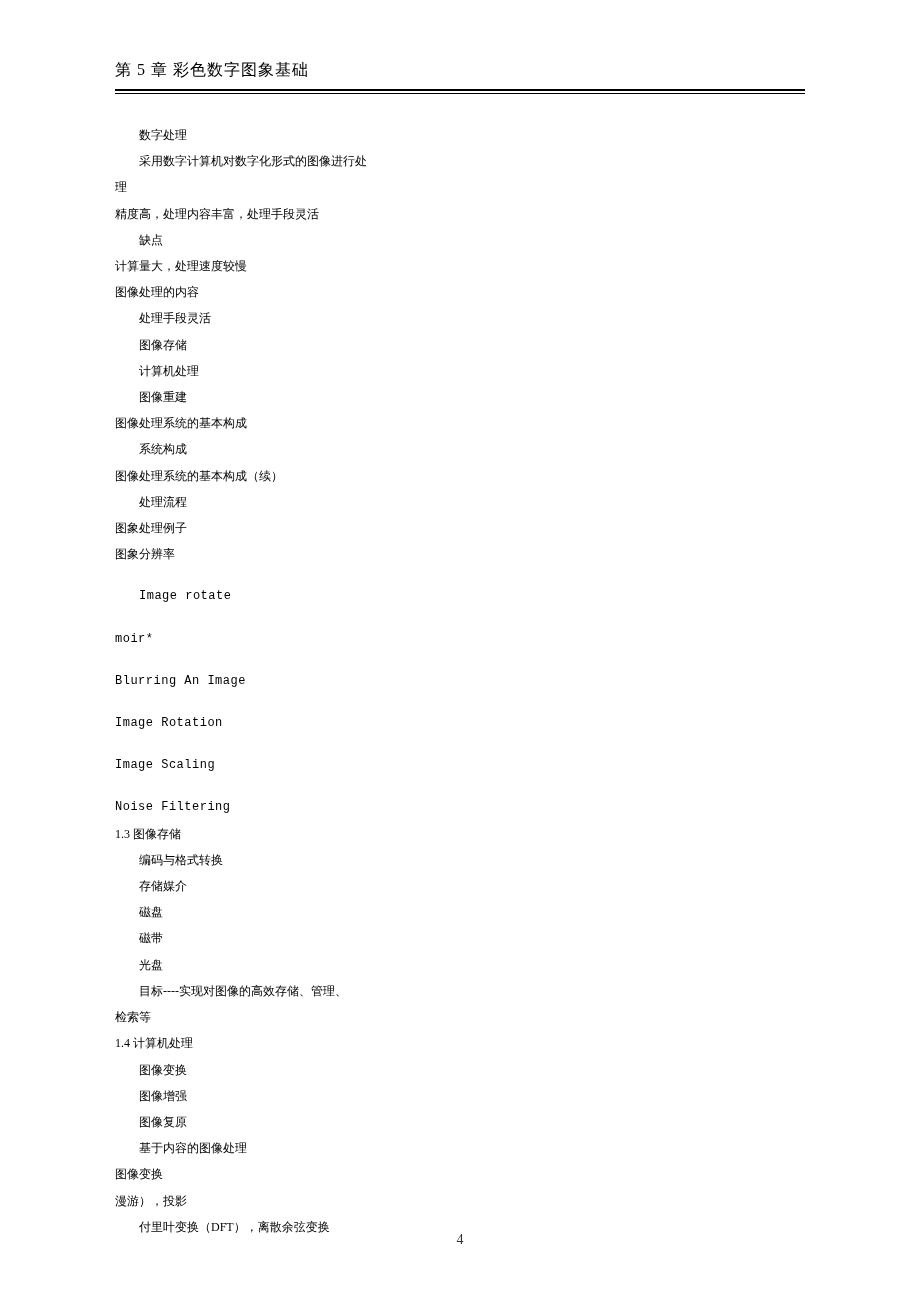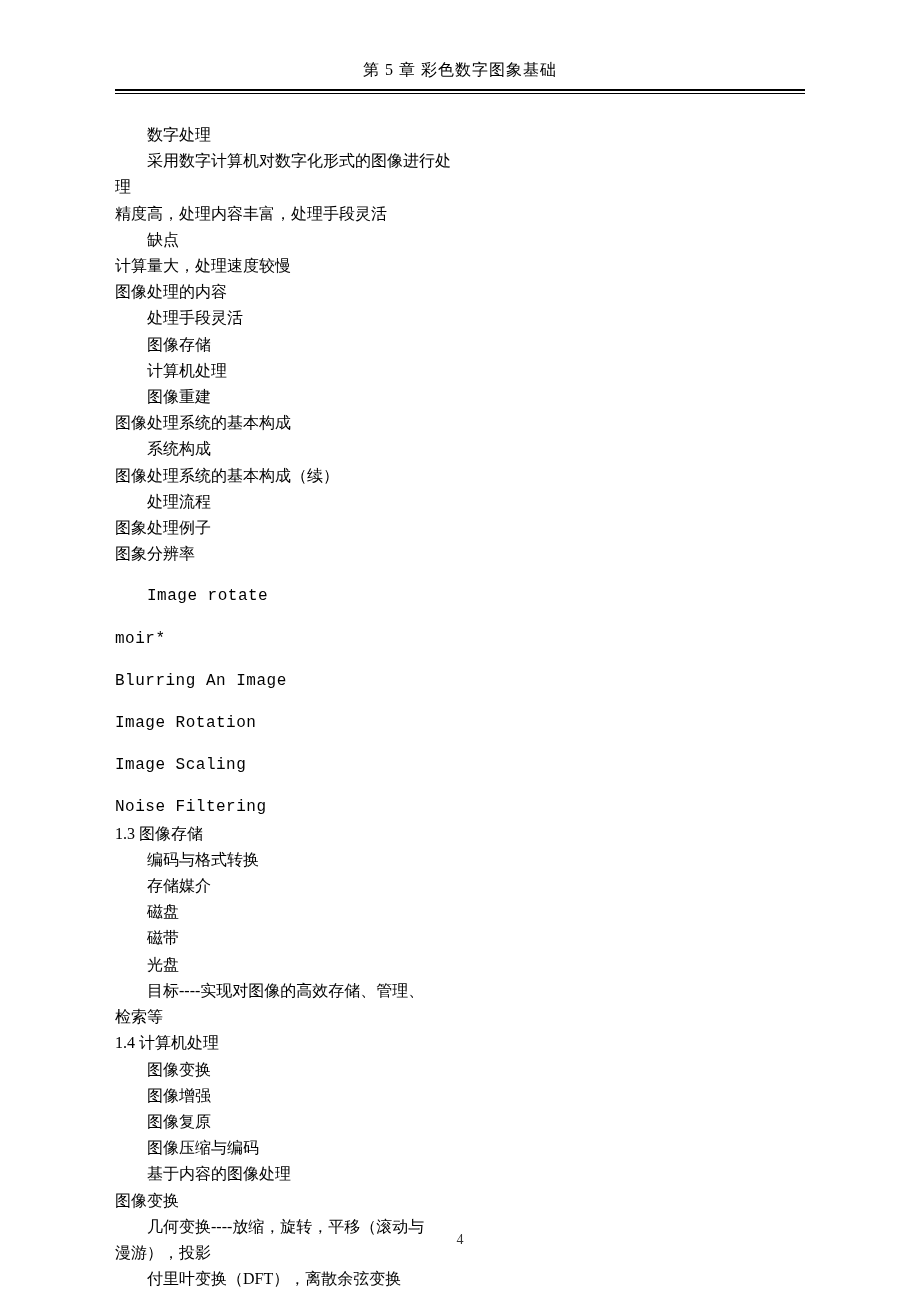--- a/index.html
+++ b/index.html
@@ -8,38 +8,37 @@
     width: 920px;
     height: 1302px;
     font-family: "SimSun", "宋体", serif;
     color: #000;
     position: relative;
   }
   .page {
     padding: 60px 115px 0 115px;
   }
   .header {
-    text-align: center;
     font-size: 16px;
     letter-spacing: 1px;
     padding-bottom: 6px;
   }
   .rule-thick {
     border: none;
     border-top: 2px solid #000;
     margin-top: 2px;
   }
   .rule-thin {
     border: none;
     border-top: 1px solid #000;
     margin-top: 2px;
     margin-bottom: 28px;
   }
   .content {
-    font-size: 16px;
+    font-size: 12px;
     line-height: 26.2px;
   }
   .line { white-space: pre; }
   .indent { padding-left: 2em; }
   .mono { font-family: "Courier New", monospace; letter-spacing: 0.5px; margin-top: 16px; }
   .page-number {
     position: absolute;
     bottom: 54px;
     left: 0;
     width: 100%;
@@ -84,22 +83,20 @@
       <div class="line indent">存储媒介</div>
       <div class="line indent">磁盘</div>
       <div class="line indent">磁带</div>
       <div class="line indent">光盘</div>
       <div class="line indent">目标----实现对图像的高效存储、管理、</div>
       <div class="line">检索等</div>
       <div class="line">1.4 计算机处理</div>
       <div class="line indent">图像变换</div>
       <div class="line indent">图像增强</div>
       <div class="line indent">图像复原</div>
-      <div class="line indent">图像压缩与编码</div>
       <div class="line indent">基于内容的图像处理</div>
       <div class="line">图像变换</div>
-      <div class="line indent">几何变换----放缩，旋转，平移（滚动与</div>
       <div class="line">漫游），投影</div>
       <div class="line indent">付里叶变换（DFT），离散余弦变换</div>
     </div>
 </div>
 
 <div class="page-number">4</div>
 
 </body></html>

